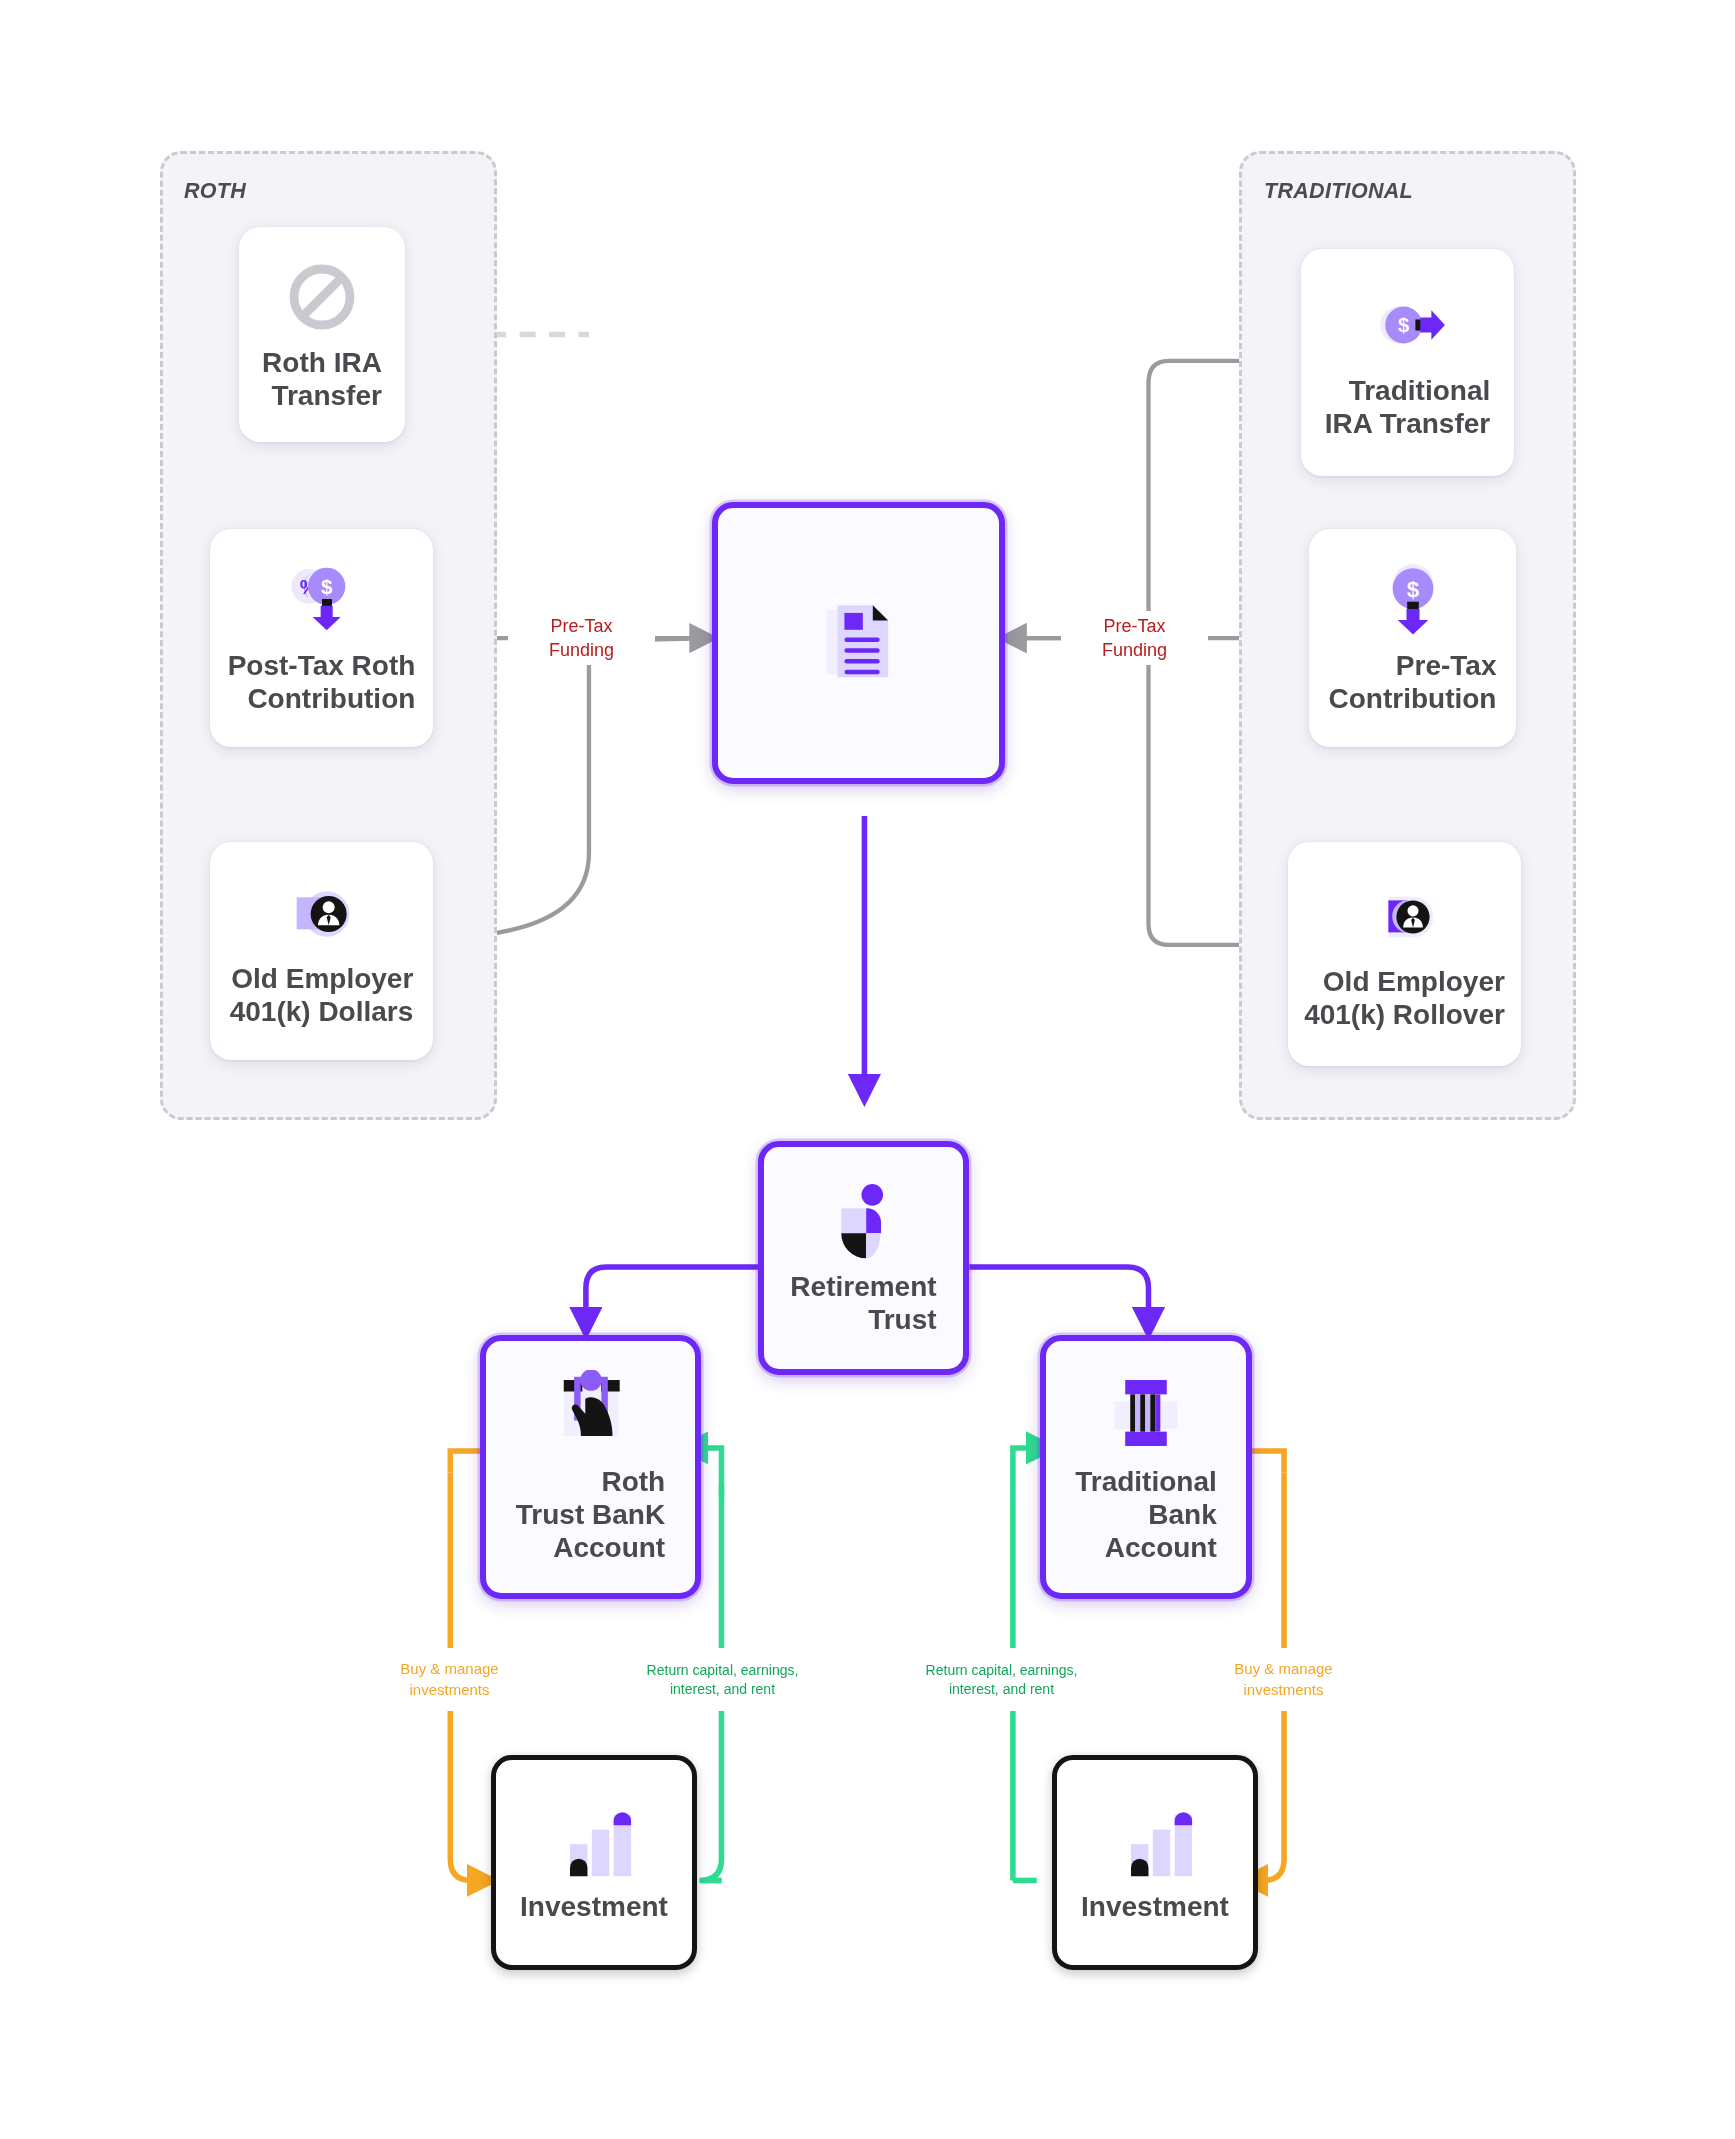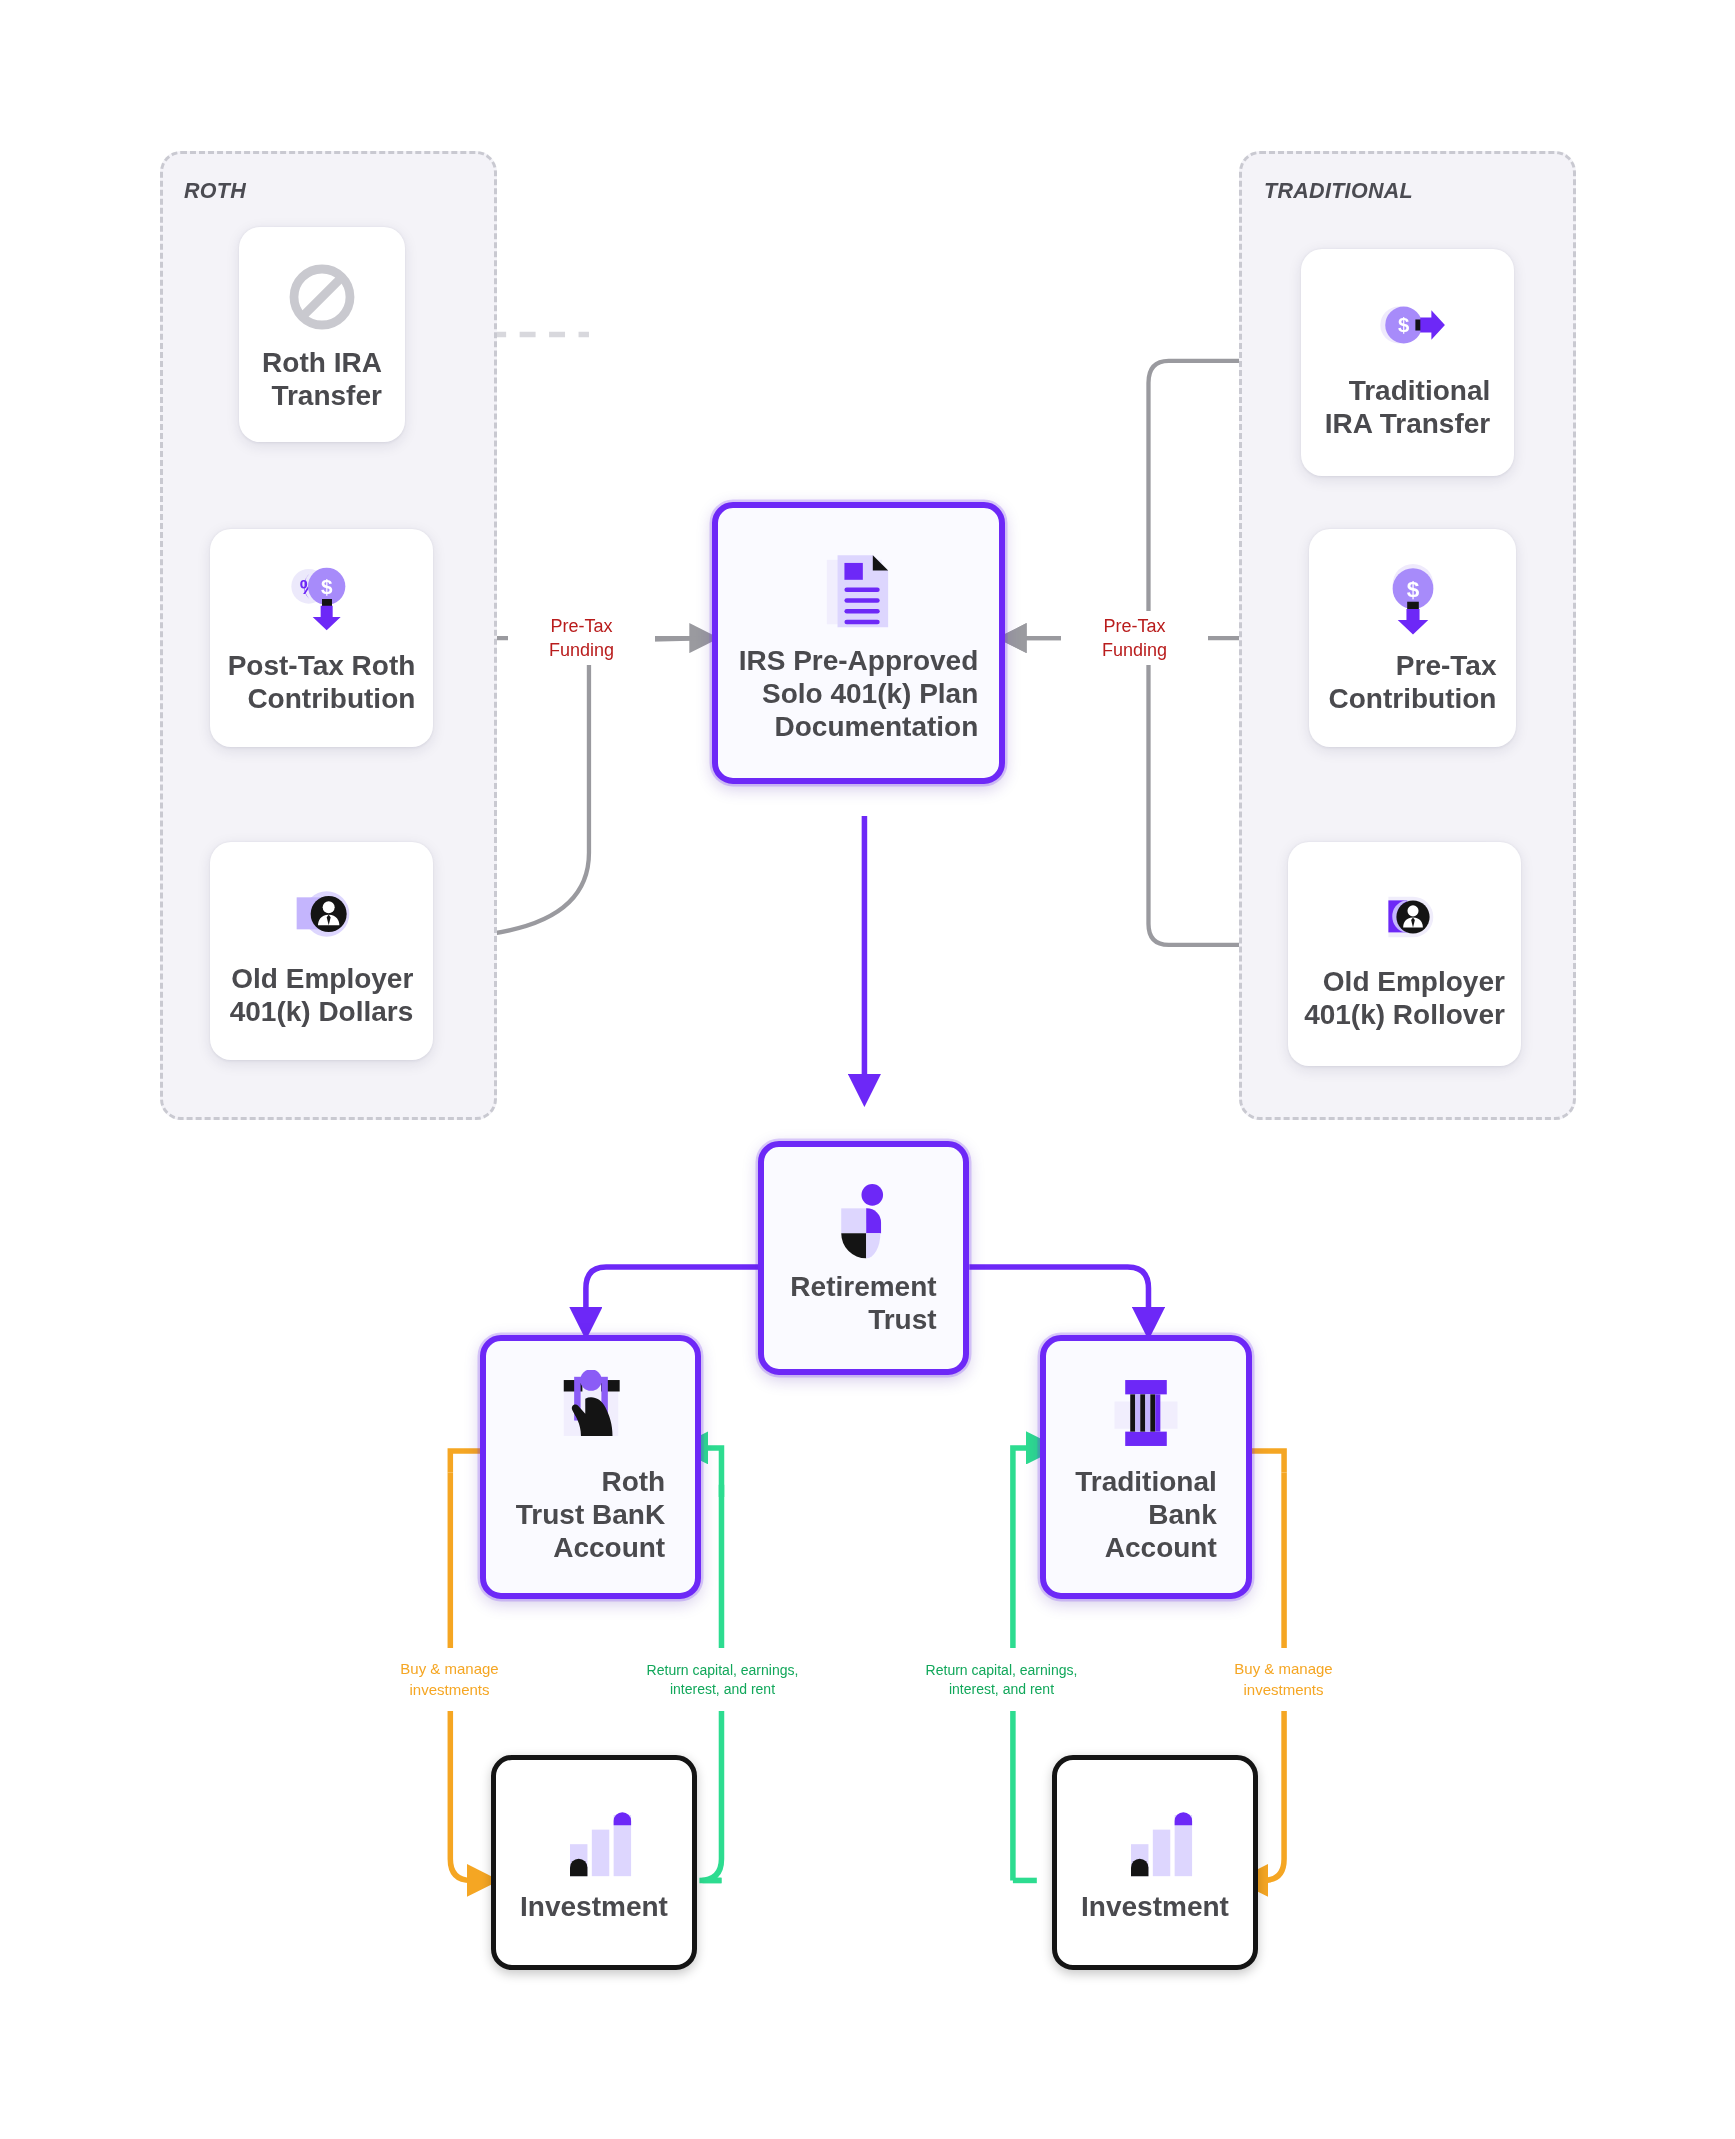--- a/index.html
+++ b/index.html
@@ -183,23 +183,20 @@
     <svg class="ico" viewBox="0 0 120 120" style="width:92px;height:92px;">
       <rect x="18" y="22" width="72" height="84" fill="#f1eefd"></rect>
       <path d="M32,16 h46 l20,20 v74 H32 z" fill="#ddd6fe"></path>
       <path d="M78,16 l20,20 h-20 z" fill="#141414"></path>
       <rect x="41" y="26" width="24" height="22" fill="#6d28f7"></rect>
       <rect x="41" y="58" width="46" height="6" rx="3" fill="#6d28f7"></rect>
       <rect x="41" y="72" width="46" height="6" rx="3" fill="#6d28f7"></rect>
       <rect x="41" y="86" width="46" height="6" rx="3" fill="#6d28f7"></rect>
       <rect x="41" y="100" width="46" height="6" rx="3" fill="#6d28f7"></rect>
     </svg>
-    <div class="lbl">IRS Pre-Approved
-Solo 401(k) Plan
-Documentation</div>
   </div>
 
   <div class="card" style="left:1301px;top:249px;width:213px;height:227px;">
     <svg class="ico" viewBox="0 0 130 100">
       <circle cx="50" cy="50" r="30" fill="#efeafc"></circle>
       <circle cx="58" cy="50" r="30" fill="#a78bfa"></circle>
       <text x="58" y="62" font-size="33" font-weight="700" fill="#ffffff" text-anchor="middle" font-family="Liberation Sans, sans-serif">$</text>
       <rect x="77" y="41" width="17" height="18" fill="#141414"></rect>
       <path d="M85,38 h18 v-12 l22,24 l-22,24 v-12 h-18 z" fill="#6d28f7"></path>
     </svg>

